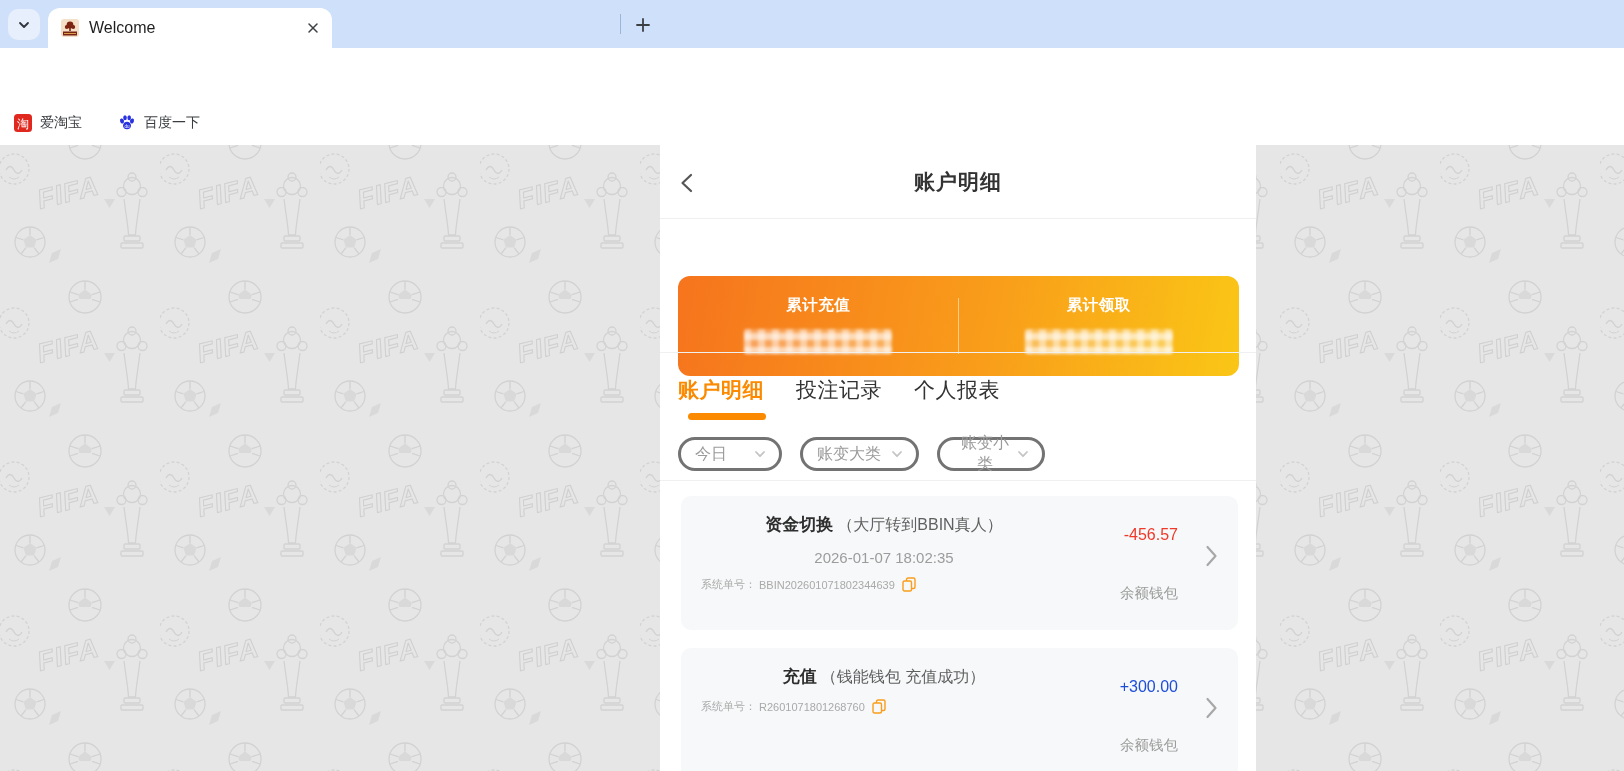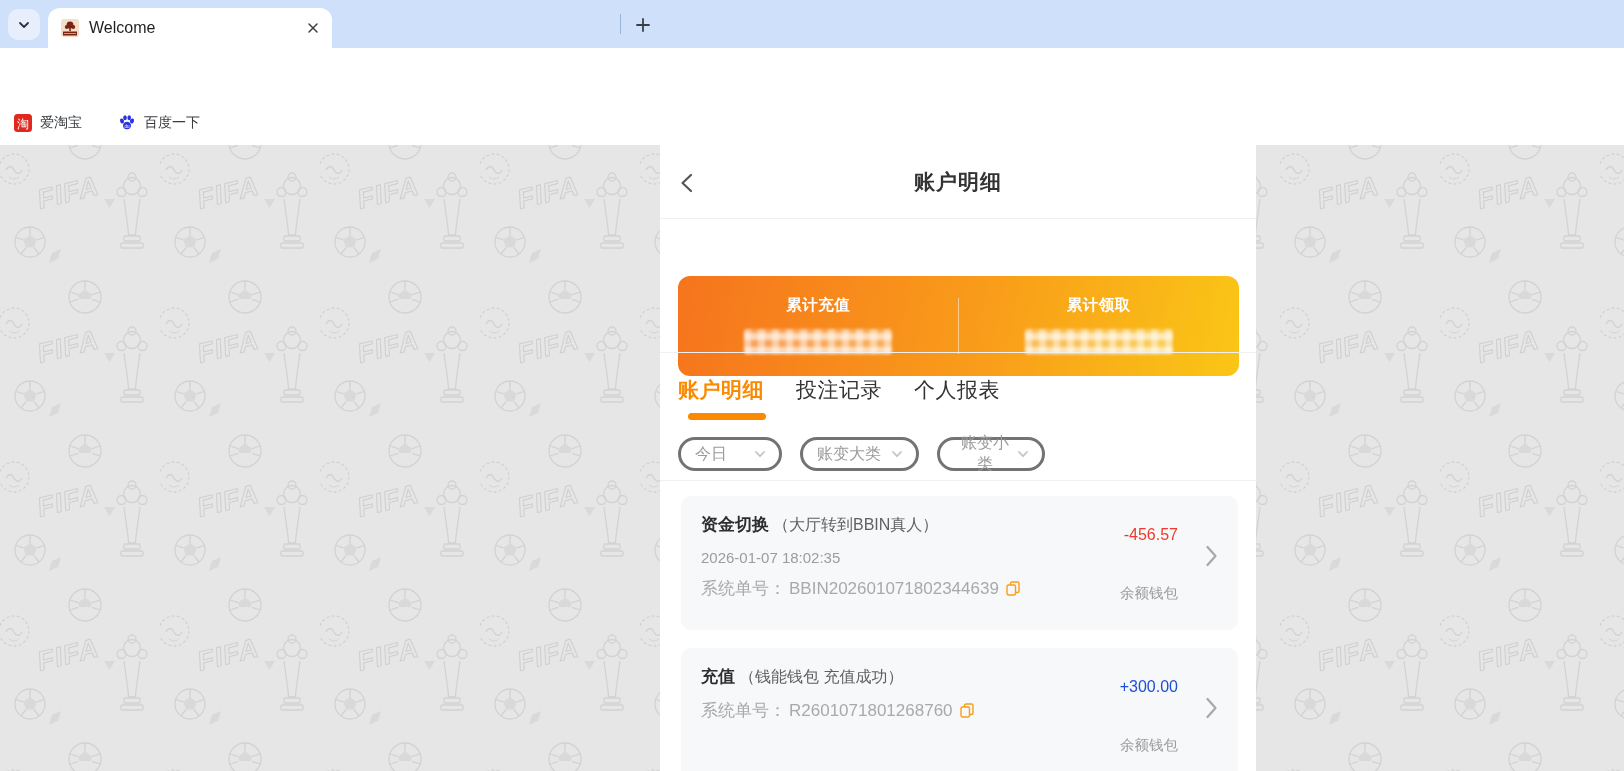--- a/index.html
+++ b/index.html
@@ -73,25 +73,25 @@
   .tab-underline { position:absolute; left:28px; top:268px; width:78px; height:7px; border-radius:4px; background:#fb8a00; }
 
   .pills-row { position:absolute; left:18px; top:292px; display:flex; gap:18px; }
   .pill { height:34px; border:3px solid #737373; border-radius:17px; background:#fff; display:flex;
     align-items:center; justify-content:space-between; padding:0 12px 0 14px; color:#9b9b9b; font-size:16px;
     cursor:pointer; font-family:inherit; }
   .pill-1 { width:104px; } .pill-2 { width:119px; } .pill-3 { width:108px; }
 
   .tx-card { position:absolute; left:21px; width:557px; height:134px; border-radius:10px; background:#f7f8f9; cursor:pointer; }
   .tx-card.c1 { top:351px; } .tx-card.c2 { top:503px; }
-  .tx-left { position:absolute; left:20px; top:17px; right:171px; }
+  .tx-left { position:absolute; left:20px; top:17px; right:171px;text-align:center; }
   .tx-title-row { font-size:17px; font-weight:bold; color:#2e2e2e; white-space:nowrap; }
   .tx-detail { font-weight:normal; font-size:16px; color:#606060; margin-left:4px; }
   .tx-date { margin-top:13px; font-size:15px; color:#9c9c9c; }
-  .tx-sn { margin-top:11px; font-size:17px; color:#a9a9a9; display:flex; align-items:center; gap:7px; }
+  .tx-sn { margin-top:11px; font-size:11px; color:#a9a9a9; display:flex; align-items:center; gap:7px; }
   .copy-btn { border:none; background:transparent; padding:0; cursor:pointer; display:flex; }
   .tx-amount { position:absolute; right:60px; top:30px; font-size:16px; font-weight:500; }
   .tx-wallet { position:absolute; right:60px; top:88px; font-size:14.5px; color:#9b9b9b; }
   .tx-chevron { position:absolute; right:20px; top:48px; }
 </style>
 </head>
 <body>
 
 <div class="tabstrip">
   <button class="tab-search-btn">

